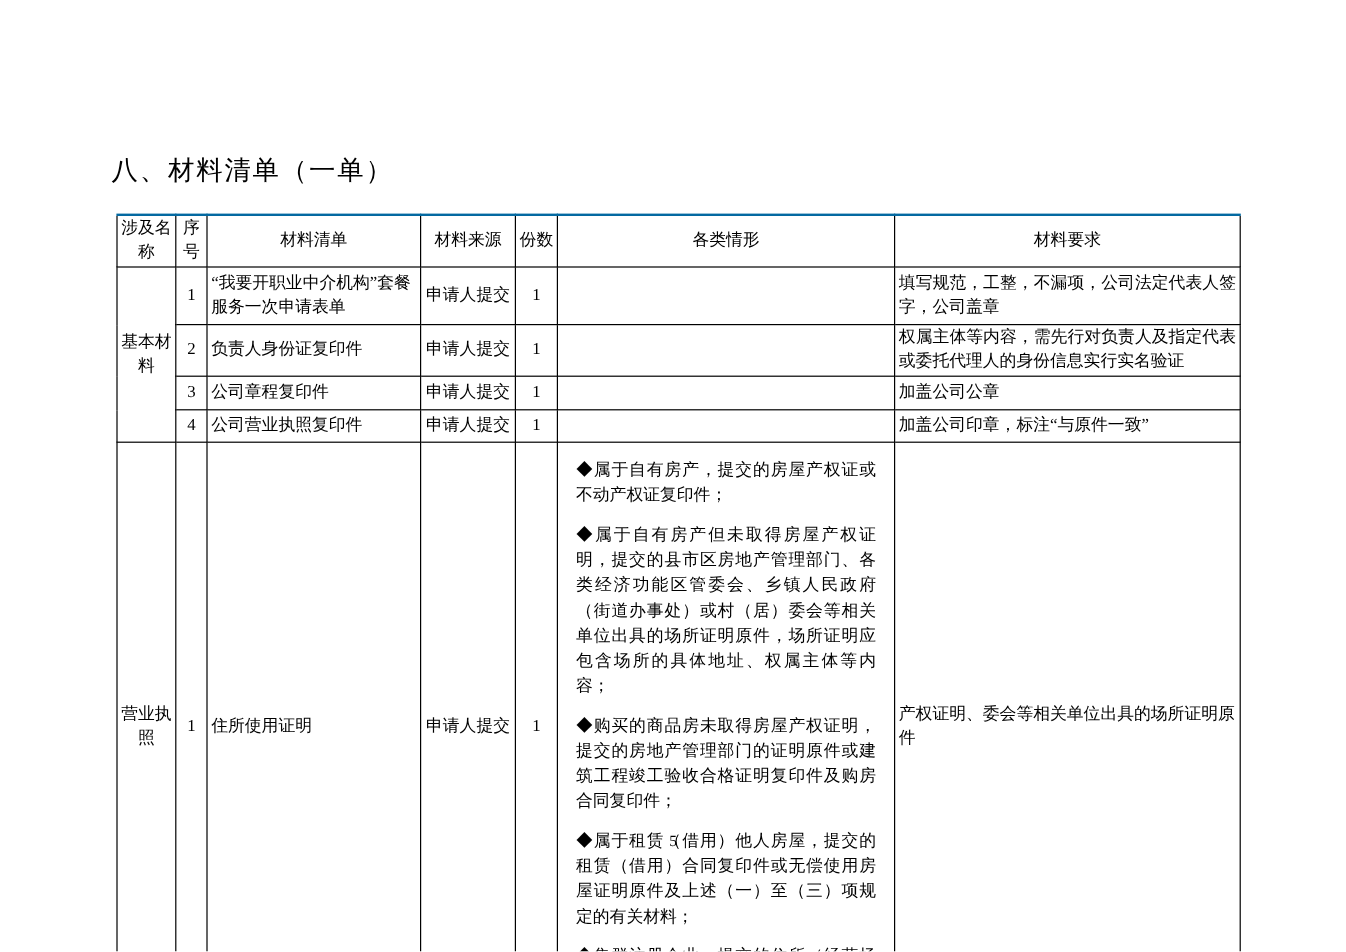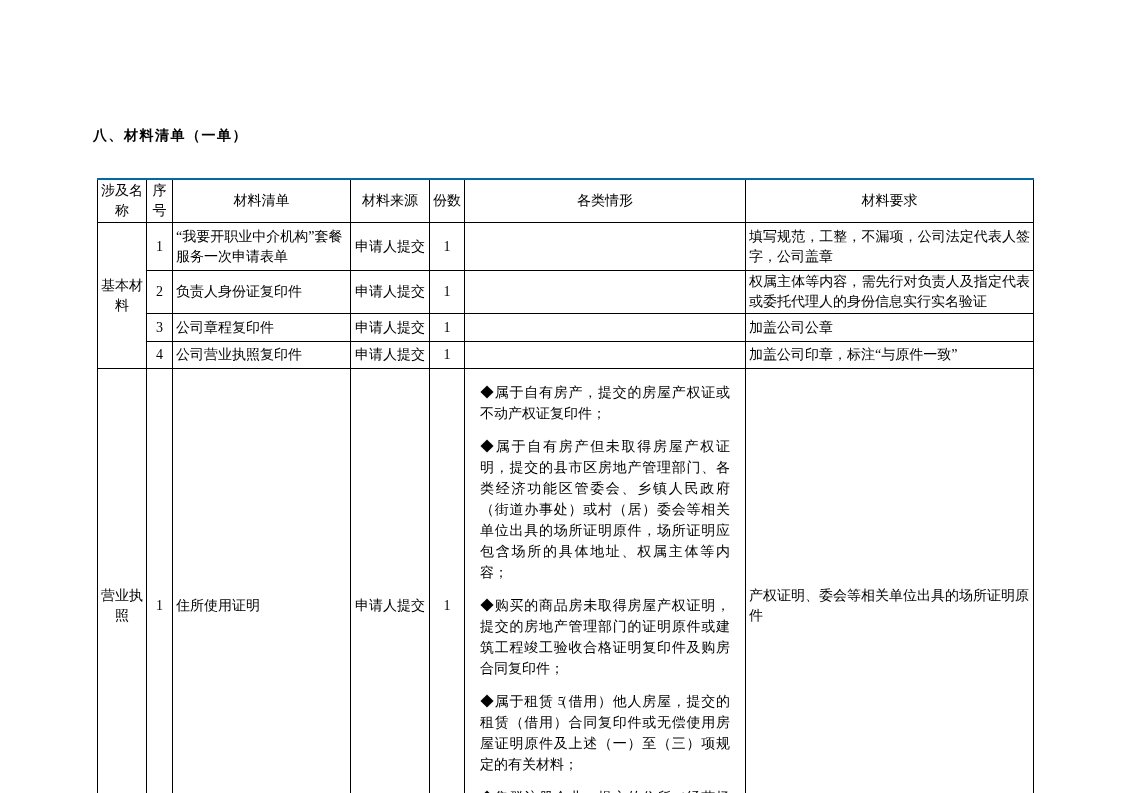--- a/index.html
+++ b/index.html
@@ -14,22 +14,22 @@
     background: #ffffff;
     font-family: "Liberation Serif", serif;
     color: #000000;
     overflow: hidden;
   }
   .doc-title {
     position: absolute;
     left: 93px;
     top: 127px;
     font-family: "Liberation Sans", sans-serif;
-    font-weight: bold;
-    font-size: 14px;
+    font-weight: normal;
+    font-size: 22px;
     letter-spacing: 1.5px;
     color: #000000;
     white-space: nowrap;
   }
   table.material-table {
     position: absolute;
     left: 97px;
     top: 178px;
     width: 936px;
     border-collapse: collapse;

